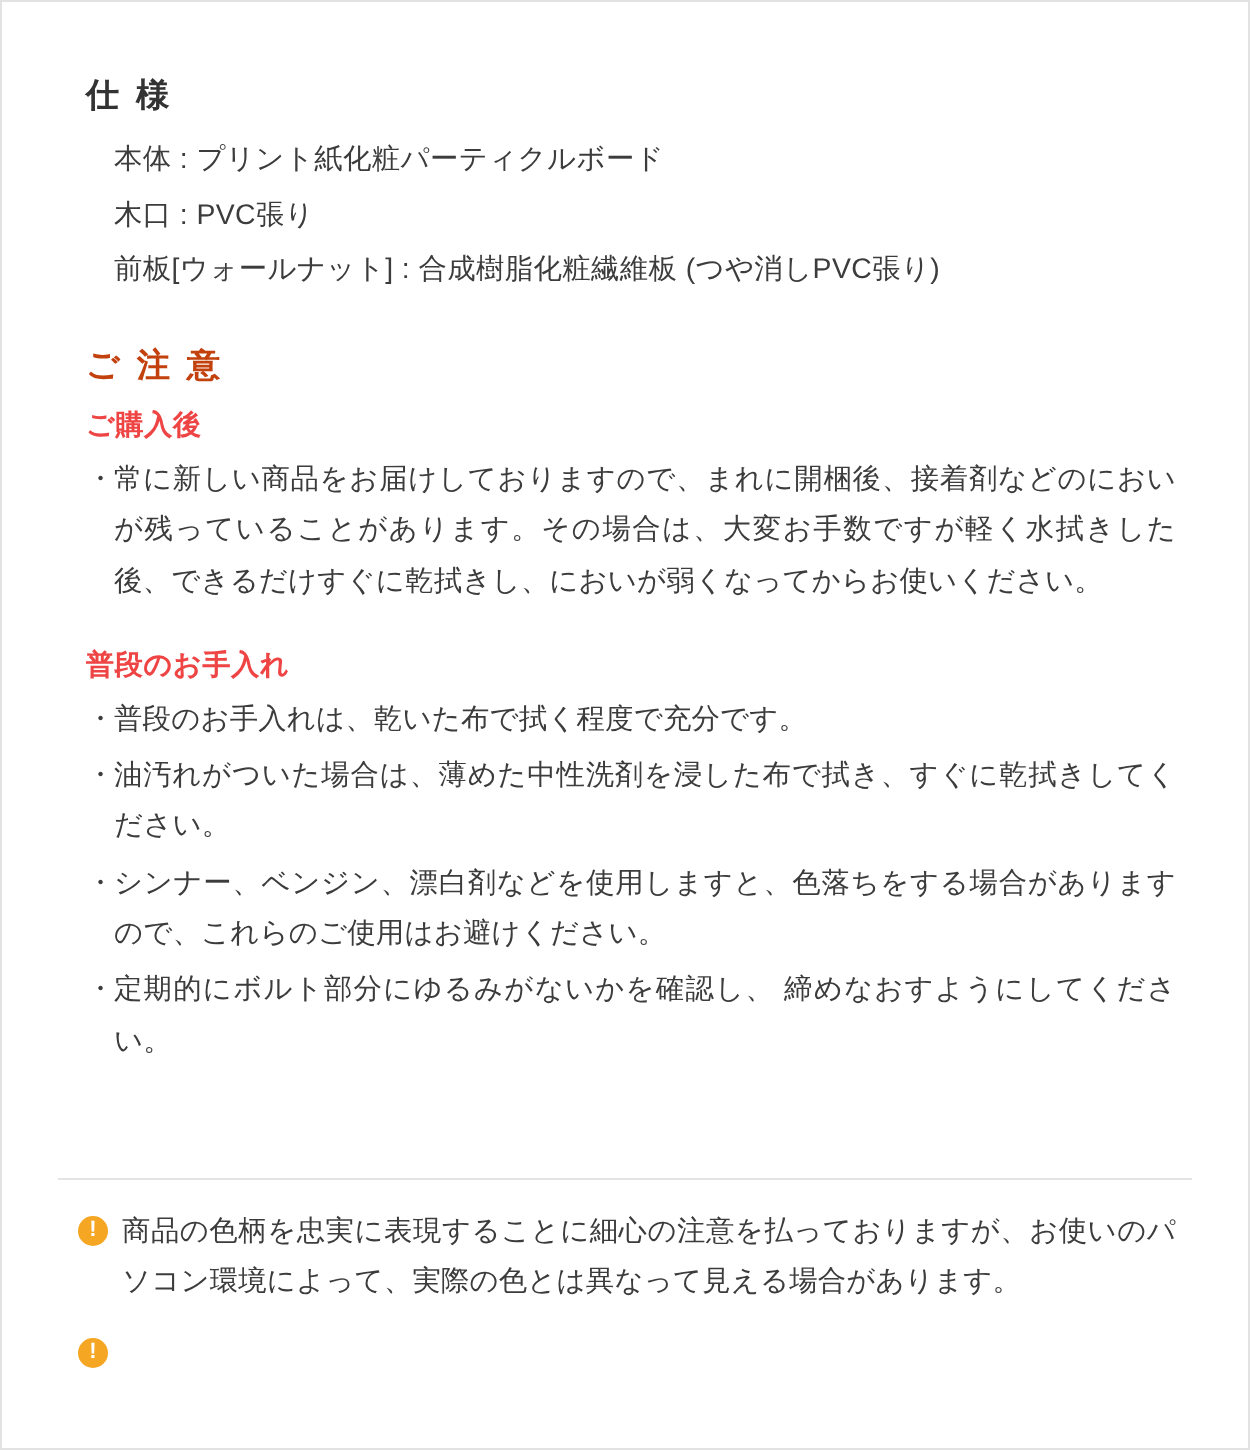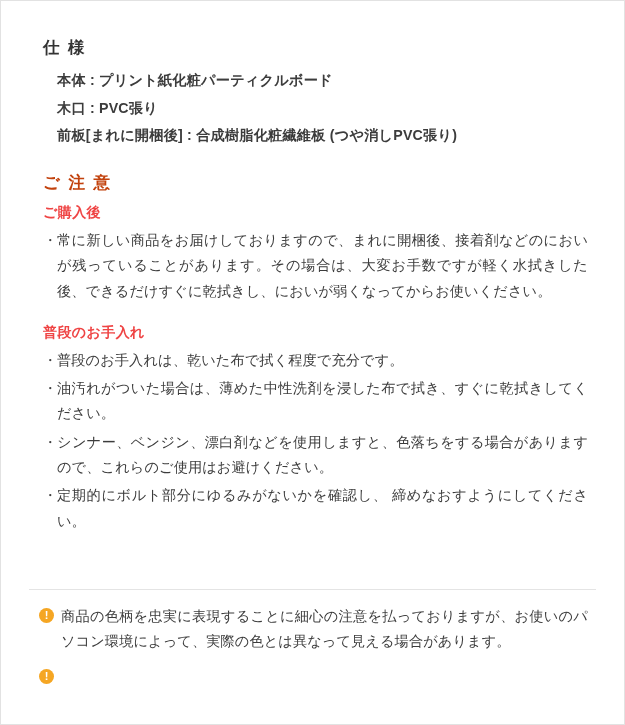--- a/index.html
+++ b/index.html
@@ -27,21 +27,20 @@
     font-size: 16.5px;
     font-weight: bold;
     color: #333333;
     letter-spacing: 2px;
     margin: 0 0 8px 14px;
   }
   .spec-list {
     margin: 0 0 20px 0;
     padding: 0;
     list-style: none;
-    font-weight: bold;
   }
   .spec-list li {
     font-size: 14.2px;
     color: #3c3c3c;
     line-height: 1.95;
     margin-left: 28px;
     letter-spacing: 0.2px;
   }
   .caution-title {
     font-size: 16.5px;
@@ -120,21 +119,21 @@
 </head>
 <body>
 
 <div class="page">
 
   <h2 class="section-title">仕 様</h2>
 
   <ul class="spec-list">
     <li>本体 : プリント紙化粧パーティクルボード</li>
     <li>木口 : PVC張り</li>
-    <li>前板[まれに開梱後] : 合成樹脂化粧繊維板 (つや消しPVC張り)</li>
+    <li>前板[ウォールナット] : 合成樹脂化粧繊維板 (つや消しPVC張り)</li>
   </ul>
 
   <h2 class="caution-title">ご 注 意</h2>
 
   <h3 class="sub-head">ご購入後</h3>
   <ul class="bullet-list">
     <li>
       <span class="dot">・</span>
       <span>常に新しい商品をお届けしておりますので、まれに開梱後、接着剤などのにおいが残っていることがあります。その場合は、大変お手数ですが軽く水拭きした後、できるだけすぐに乾拭きし、においが弱くなってからお使いください。</span>
     </li>

